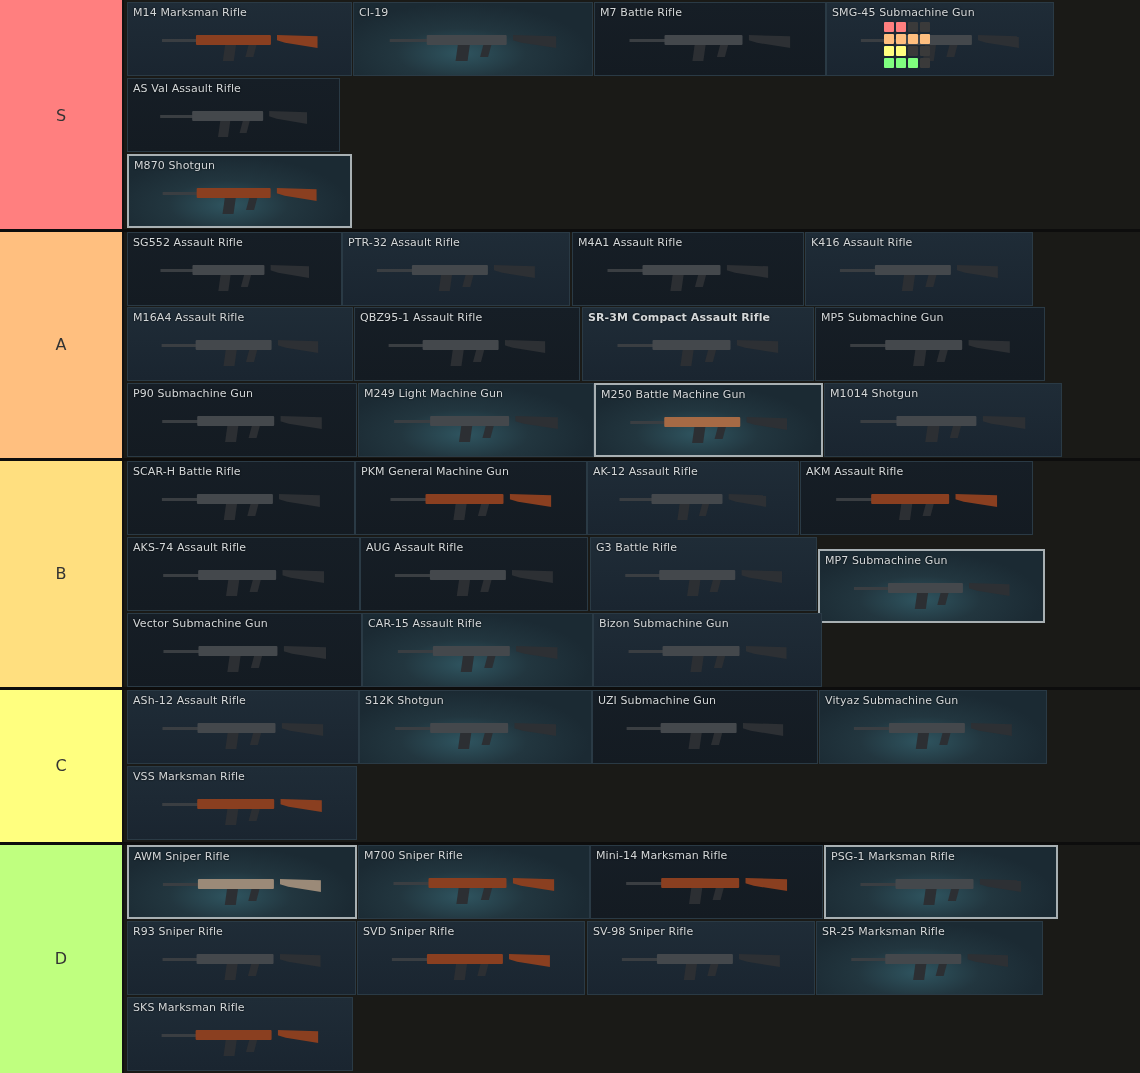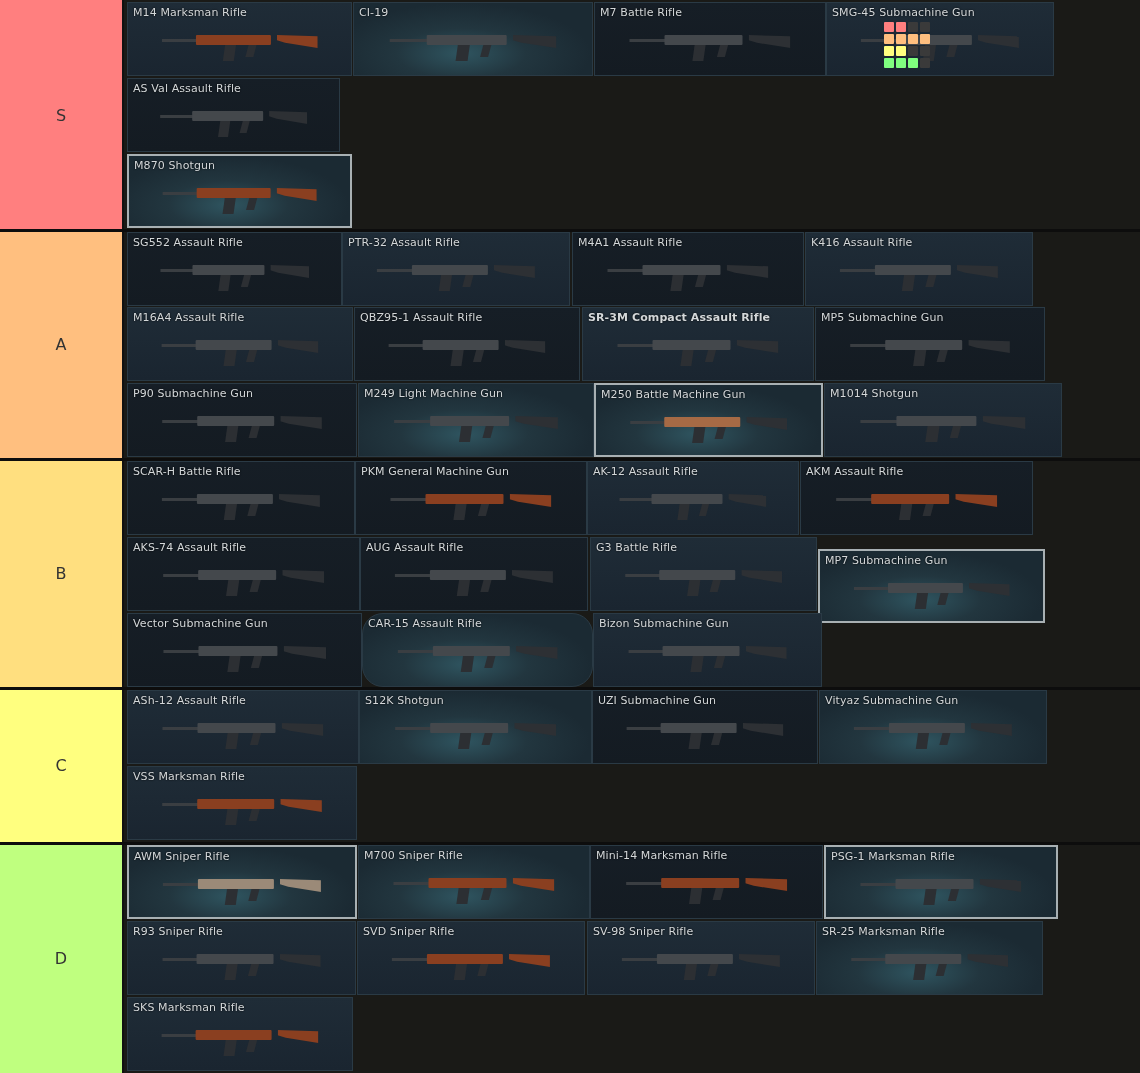--- a/index.html
+++ b/index.html
@@ -312,21 +312,21 @@
 <div class="tile dark" style="left: 127px; top: 613px; width: 235px; height: 74px;">
     <div class="name">Vector Submachine Gun</div>
     <div class="gun ">
       <div class="barrel"></div>
       <div class="body"></div>
       <div class="stock"></div>
       <div class="mag"></div>
       <div class="grip"></div>
     </div>
   </div>
-<div class="tile glow" style="left: 362px; top: 613px; width: 231px; height: 74px; border-radius: 21px;">
+<div class="tile glow" style="left: 362px; top: 613px; width: 231px; height: 74px;">
     <div class="name">CAR-15 Assault Rifle</div>
     <div class="gun ">
       <div class="barrel"></div>
       <div class="body"></div>
       <div class="stock"></div>
       <div class="mag"></div>
       <div class="grip"></div>
     </div>
   </div>
 <div class="tile " style="left: 593px; top: 613px; width: 229px; height: 74px;">

